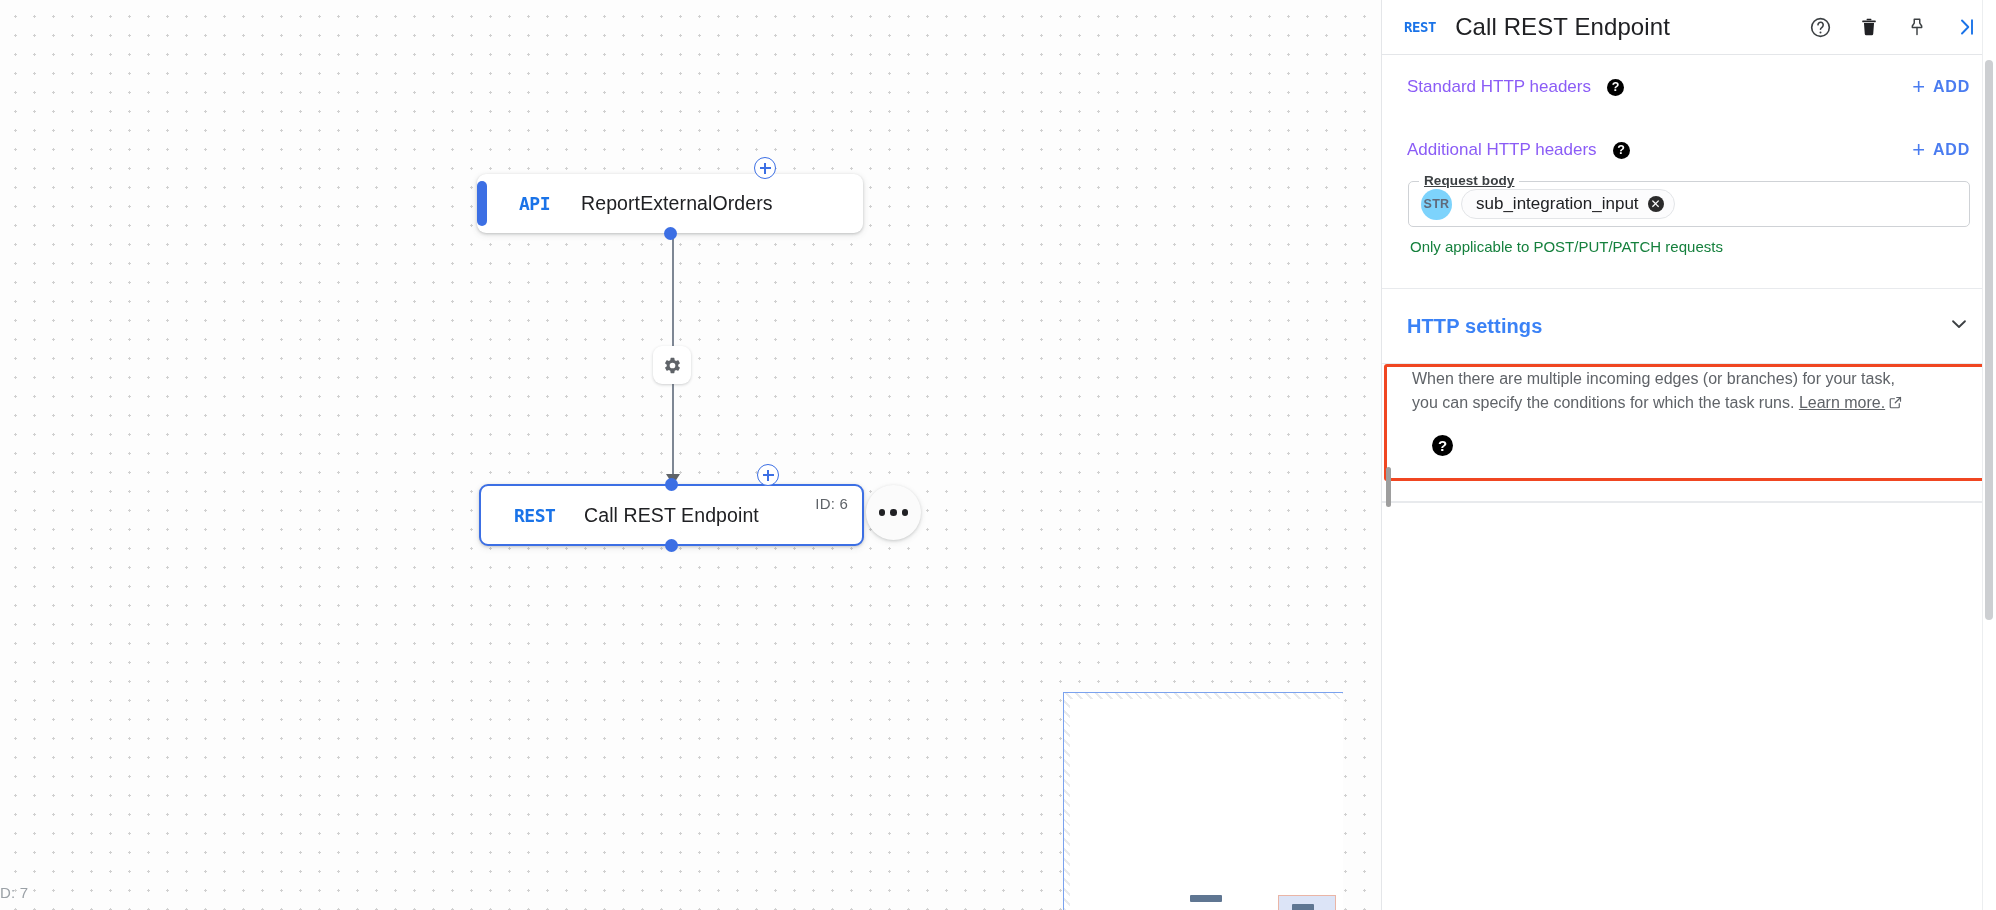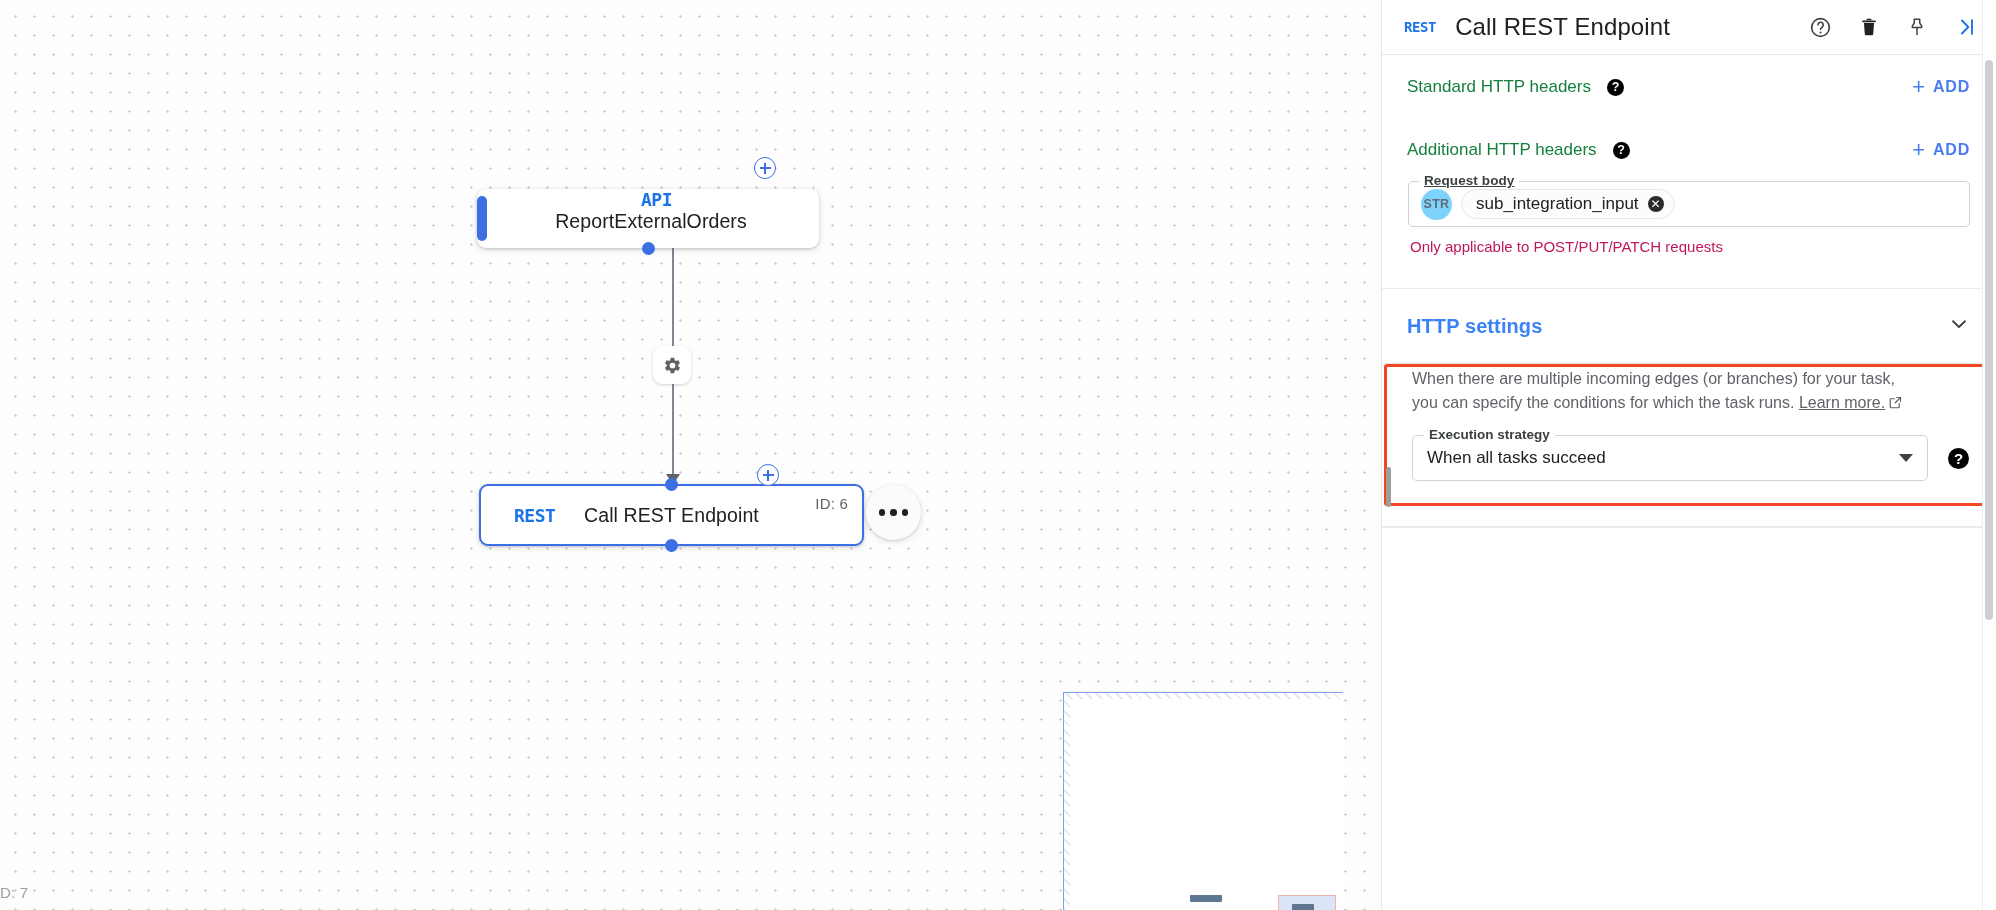--- a/index.html
+++ b/index.html
@@ -47,21 +47,21 @@
     position: absolute;
     right: 14px; top: 9px;
     font-size: 15px;
     color: #5f6368;
     letter-spacing: .2px;
     margin-left: 24px;
   }
 
   
   #node-api {
-    left: 477px; top: 189px; width: 342px; height: 59px; flex-direction: column;
+    left: 477px; top: 174px; width: 386px; height: 59px;
   }
   #node-api .accent {
     position: absolute; left: 0; top: 7px;
     width: 10px; height: 45px;
     background: #3c6fe4; border-radius: 5px;
   }
   #node-api .node-type { margin-left: 42px; width: 56px; }
   #node-api .node-title { margin-left: 6px; }
 
   
@@ -210,21 +210,21 @@
   }
   .icon-btn { display: flex; align-items: center; justify-content: center; cursor: pointer; }
 
   .panel-body { position: relative; }
 
   .row {
     display: flex; align-items: center;
     padding: 0 26px 0 25px;
     height: 64px;
   }
-  .row .rlabel { font-size: 17px; color: #15803d; }
+  .row .rlabel { font-size: 17px; color: #8b5cf6; }
   .help-dot {
     display: inline-flex; align-items: center; justify-content: center;
     width: 17px; height: 17px; border-radius: 50%;
     background: #000000; color: #ffffff;
     font-size: 12.5px; font-weight: bold; line-height: 1;
     margin-left: 16px; font-family: "Liberation Sans", sans-serif;
   }
   .add-btn {
     margin-left: auto;
     display: flex; align-items: center; gap: 7px;
@@ -266,21 +266,21 @@
     font-size: 17px; color: #202124;
   }
   .chip-x {
     width: 16px; height: 16px; border-radius: 50%;
     background: #2b2b2b; color: #ffffff;
     display: flex; align-items: center; justify-content: center;
     font-size: 12px; line-height: 1; cursor: pointer;
   }
   .hint {
     margin: 11px 26px 0 28px;
-    font-size: 15px; color: #be185d;
+    font-size: 15px; color: #15803d;
   }
 
   .divider { height: 1px; background: #e8eaed; }
 
   .section-head {
     height: 74px;
     display: flex; align-items: center;
     padding: 0 26px 0 25px;
     cursor: pointer;
   }
@@ -489,25 +489,20 @@
         <div class="desc">
           <span>When there are multiple incoming edges (or branches) for your task,</span><br>
           <span>you can specify the conditions for which the task runs.</span>
           <a href="#">Learn more.</a><span class="ext-link-ico"><svg width="15" height="15" viewBox="0 0 24 24" fill="none" stroke="#5f6368" stroke-width="1.9" stroke-linecap="round" stroke-linejoin="round">
                 <path d="M14 4h6v6"></path>
                 <path d="M20 4l-8.4 8.4"></path>
                 <path d="M18 13.6V19a1.4 1.4 0 01-1.4 1.4H5A1.4 1.4 0 013.6 19V7.4A1.4 1.4 0 015 6h5.4"></path>
               </svg></span>
         </div>
         <div id="exec-select-row">
-          <div id="exec-select">
-            <span class="legend">Execution strategy</span>
-            <span class="selval">When all tasks succeed</span>
-            <span class="caret"></span>
-          </div>
           <span class="help-dot" style="margin-left:20px; width:21px; height:21px; font-size:15px;">?</span>
         </div>
       </div>
 
       <div class="divider" style="margin-top:20px;"></div>
 
 
       <div class="divider"></div>
     </div>
 

